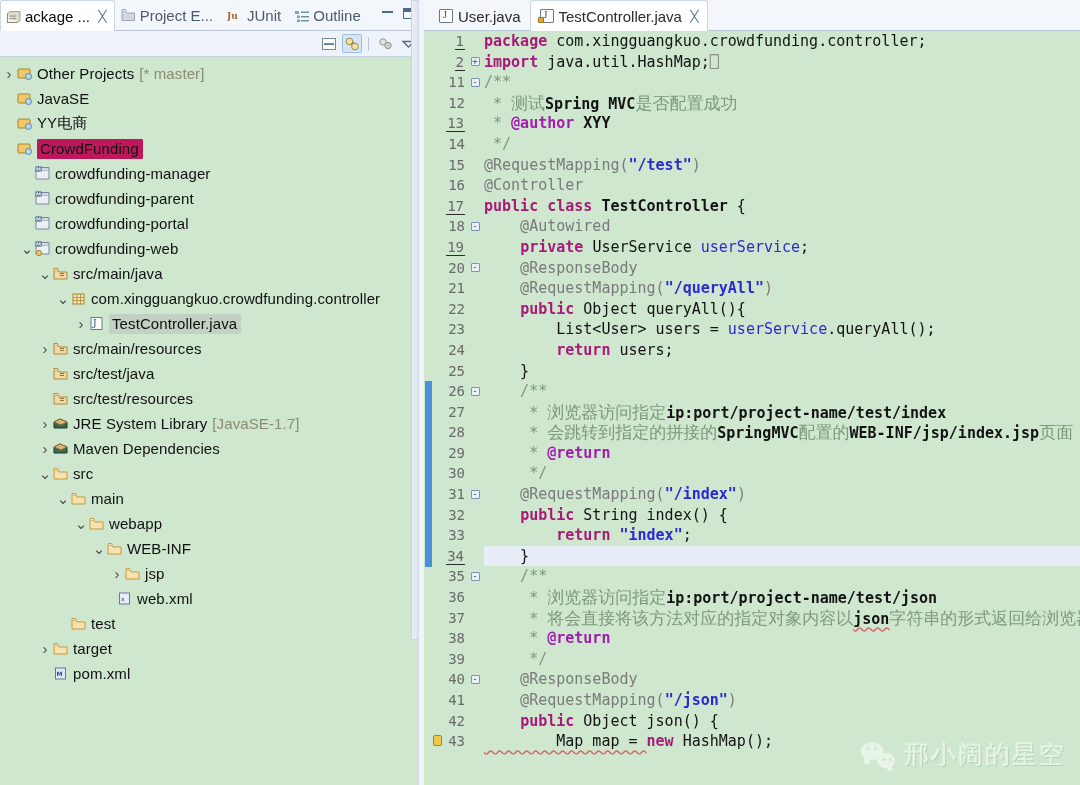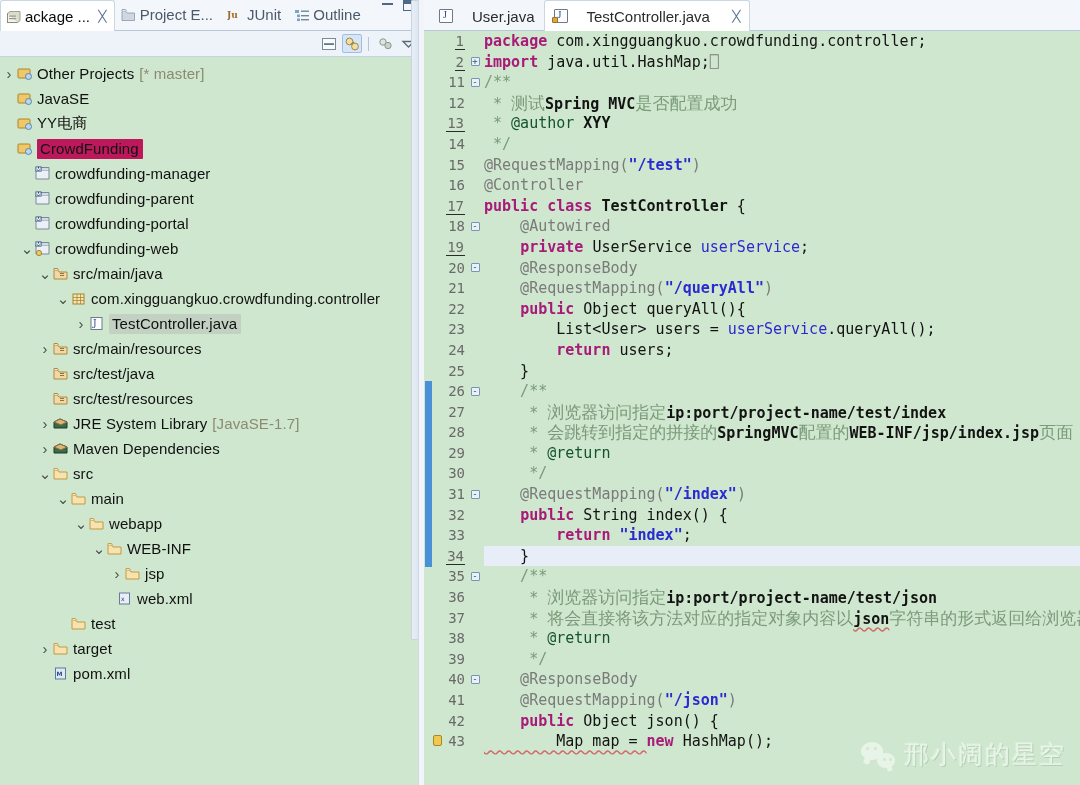--- a/index.html
+++ b/index.html
@@ -16,21 +16,21 @@
   
   .left-panel{
     width:424px;height:785px;position:relative;
     background:#cfe7cf;
     display:flex;flex-direction:column;
     box-sizing:border-box;
   }
   .view-tabbar{
     height:30px;position:relative;
     background:#f3f6fb;
-    display:flex;align-items:flex-start;
+    display:flex;align-items:center;
     border-bottom:1px solid #b9c6d8;
   }
   .vtab{
     height:29px;display:flex;align-items:center;gap:4px;
     padding:0 8px 0 6px;font-size:15px;color:#4a5a6a;
     position:relative;white-space:nowrap;
   }
   .vtab.active{
     background:#ffffff;color:#101010;
     border-top:1px solid #c9d6e4;border-left:1px solid #c9d6e4;border-right:1px solid #c9d6e4;
@@ -102,21 +102,21 @@
     width:656px;height:785px;position:relative;
     background:#cfe7cf;display:flex;flex-direction:column;
   }
   .edit-tabbar{
     height:30px;background:#f3f6fb;
     display:flex;align-items:flex-end;
     border-bottom:1px solid #b9c6d8;
     padding-left:6px;
   }
   .etab{
-    height:28px;display:flex;align-items:center;gap:19px;
+    height:28px;display:flex;align-items:center;gap:5px;
     padding:0 9px;font-size:15px;color:#2b2b2b;white-space:nowrap;
   }
   .etab.active{
     background:#ffffff;height:30px;margin-bottom:-1px;
     border-top:1px solid #c9d6e4;border-left:1px solid #c9d6e4;border-right:1px solid #c9d6e4;
     border-radius:3px 3px 0 0;
   }
   .etab .xclose{font-size:11px;color:#5a7390;margin-left:4px;transform:scale(1.25,1);}
   .ico-java{
     width:14px;height:14px;background:#fdfdfd;border:1px solid #6a7a8a;
@@ -167,21 +167,21 @@
     padding-left:3px;
   }
   .cl{height:20.6px;line-height:20.6px;font-size:15px;white-space:pre;}
   .cl.hl{background:#e8eef8;}
   .kw{color:#a81a78;font-weight:bold;}
   .str{color:#2a2ad0;font-weight:bold;}
   .ann{color:#7a7a7a;}
   .fld{color:#2a2ad0;}
   .pln{color:#131313;}
   .jdoc{color:#7a9a7a;}
-  .jdkw{color:#14532d;font-weight:normal;}
+  .jdkw{color:#a21caf;font-weight:bold;}
   .cn{color:#131313;font-weight:bold;}
   .han{font-family:"DejaVu Sans","Liberation Sans",sans-serif;font-size:17px;}
   .squig{text-decoration:underline wavy #d06a6a;text-underline-offset:3px;}
   .editor-divider{
     position:absolute;left:0;top:0;width:1px;height:785px;background:#b6c4d4;
   }
 
   
   .watermark{
     position:absolute;right:14px;bottom:14px;display:flex;align-items:center;gap:9px;

